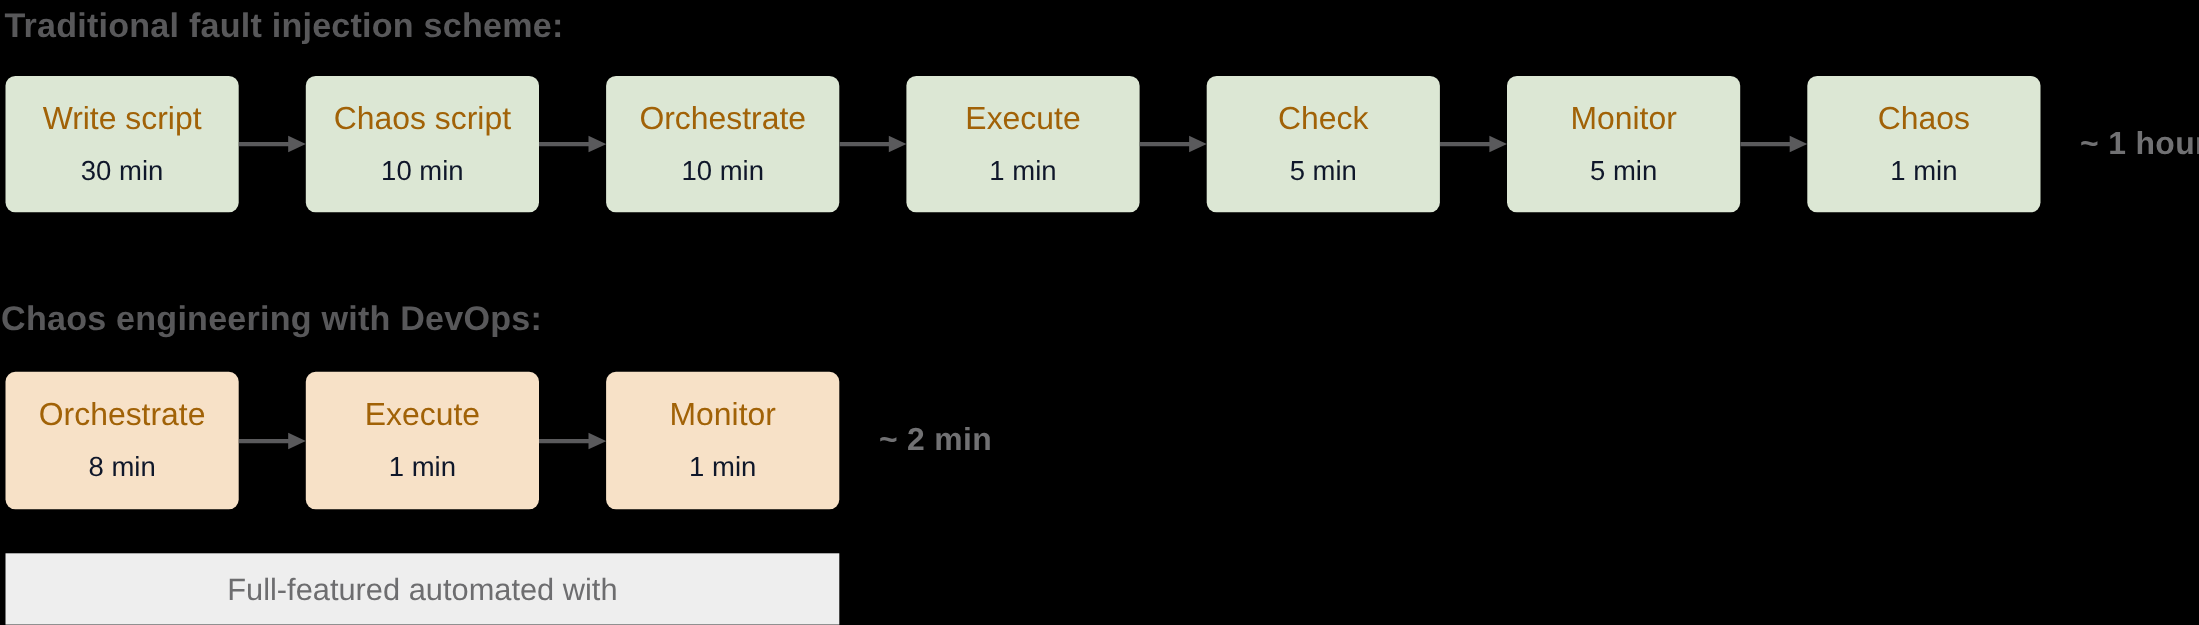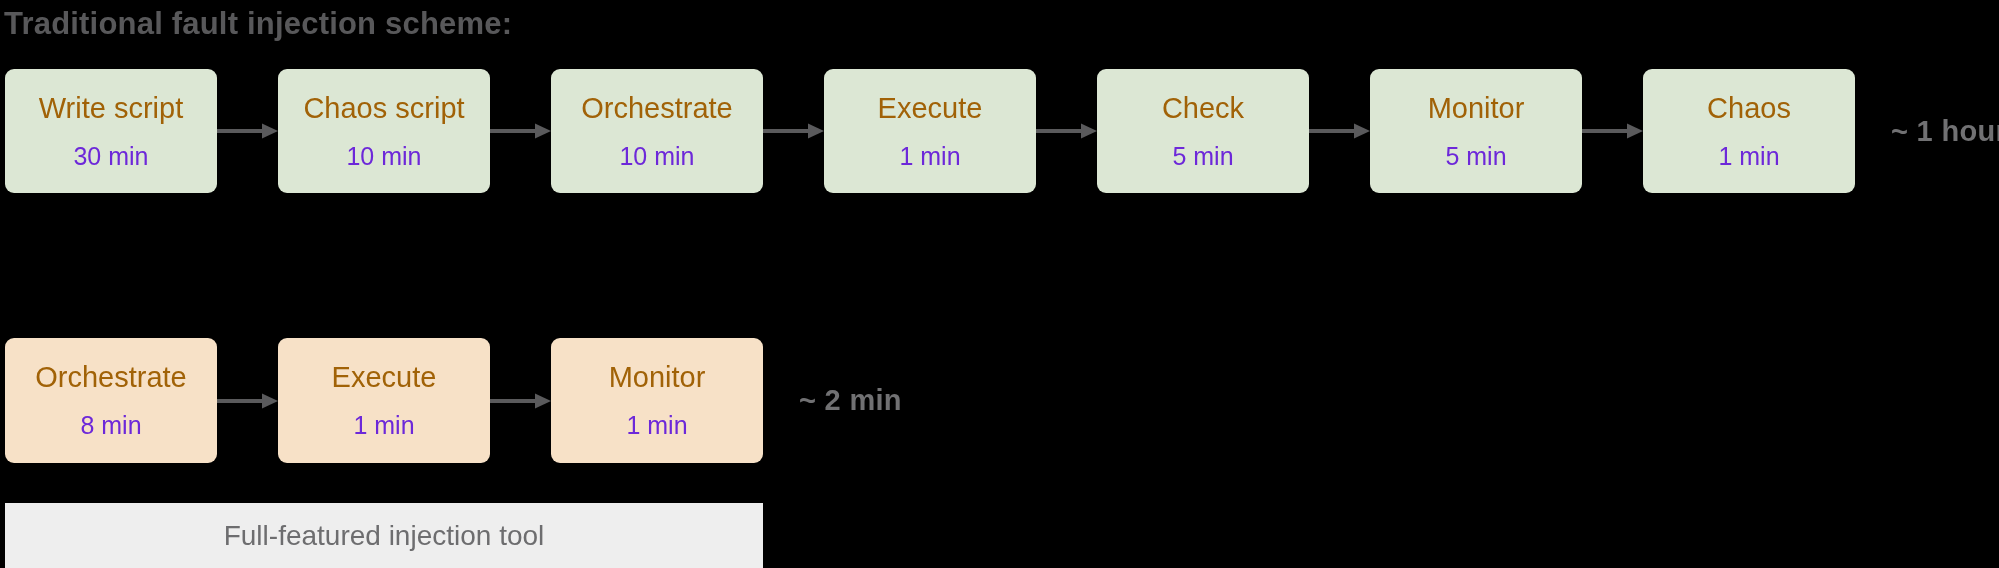--- a/index.html
+++ b/index.html
@@ -49,21 +49,21 @@
   .step.orange { background: #f7e1c7; }
   .step-label {
     font-size: 29px;
     font-weight: 500;
     color: #a16207;
     white-space: nowrap;
   }
   .step-duration {
     font-size: 25px;
     font-weight: 500;
-    color: #6d28d9;
+    color: #0f172a;
     white-space: nowrap;
   }
 
   .arrow { width: 61px; flex: none; display: flex; align-items: center; }
   .arrow svg { display: block; }
 
   .flow-total {
     font-size: 29px;
     font-weight: 700;
     color: #717173;
@@ -156,20 +156,21 @@
           <polygon points="45,2.5 61,10 45,17.5" fill="#5a5a5c"></polygon>
         </svg>
     </div>
     <div class="step green">
       <div class="step-label">Chaos</div>
       <div class="step-duration">1 min</div>
     </div>
     <div class="flow-total">~ 1 hour</div>
   </div>
 
+  <div class="flow-heading second">Chaos engineering with DevOps:</div>
 
   <div class="flow-row second">
     <div class="step orange">
       <div class="step-label">Orchestrate</div>
       <div class="step-duration">8 min</div>
     </div>
     <div class="arrow">
       <svg width="61" height="20" viewBox="0 0 61 20">
           <line x1="0" y1="10" x2="47" y2="10" stroke="#5a5a5c" stroke-width="4"></line>
           <polygon points="45,2.5 61,10 45,17.5" fill="#5a5a5c"></polygon>
@@ -186,16 +187,16 @@
         </svg>
     </div>
     <div class="step orange">
       <div class="step-label">Monitor</div>
       <div class="step-duration">1 min</div>
     </div>
     <div class="flow-total">~ 2 min</div>
   </div>
 
   <div class="footer-box">
-    <div class="footer-label">Full-featured injection tool</div>
+    <div class="footer-label">Full-featured automated with</div>
   </div>
 
 </div>
 
 </body></html>

